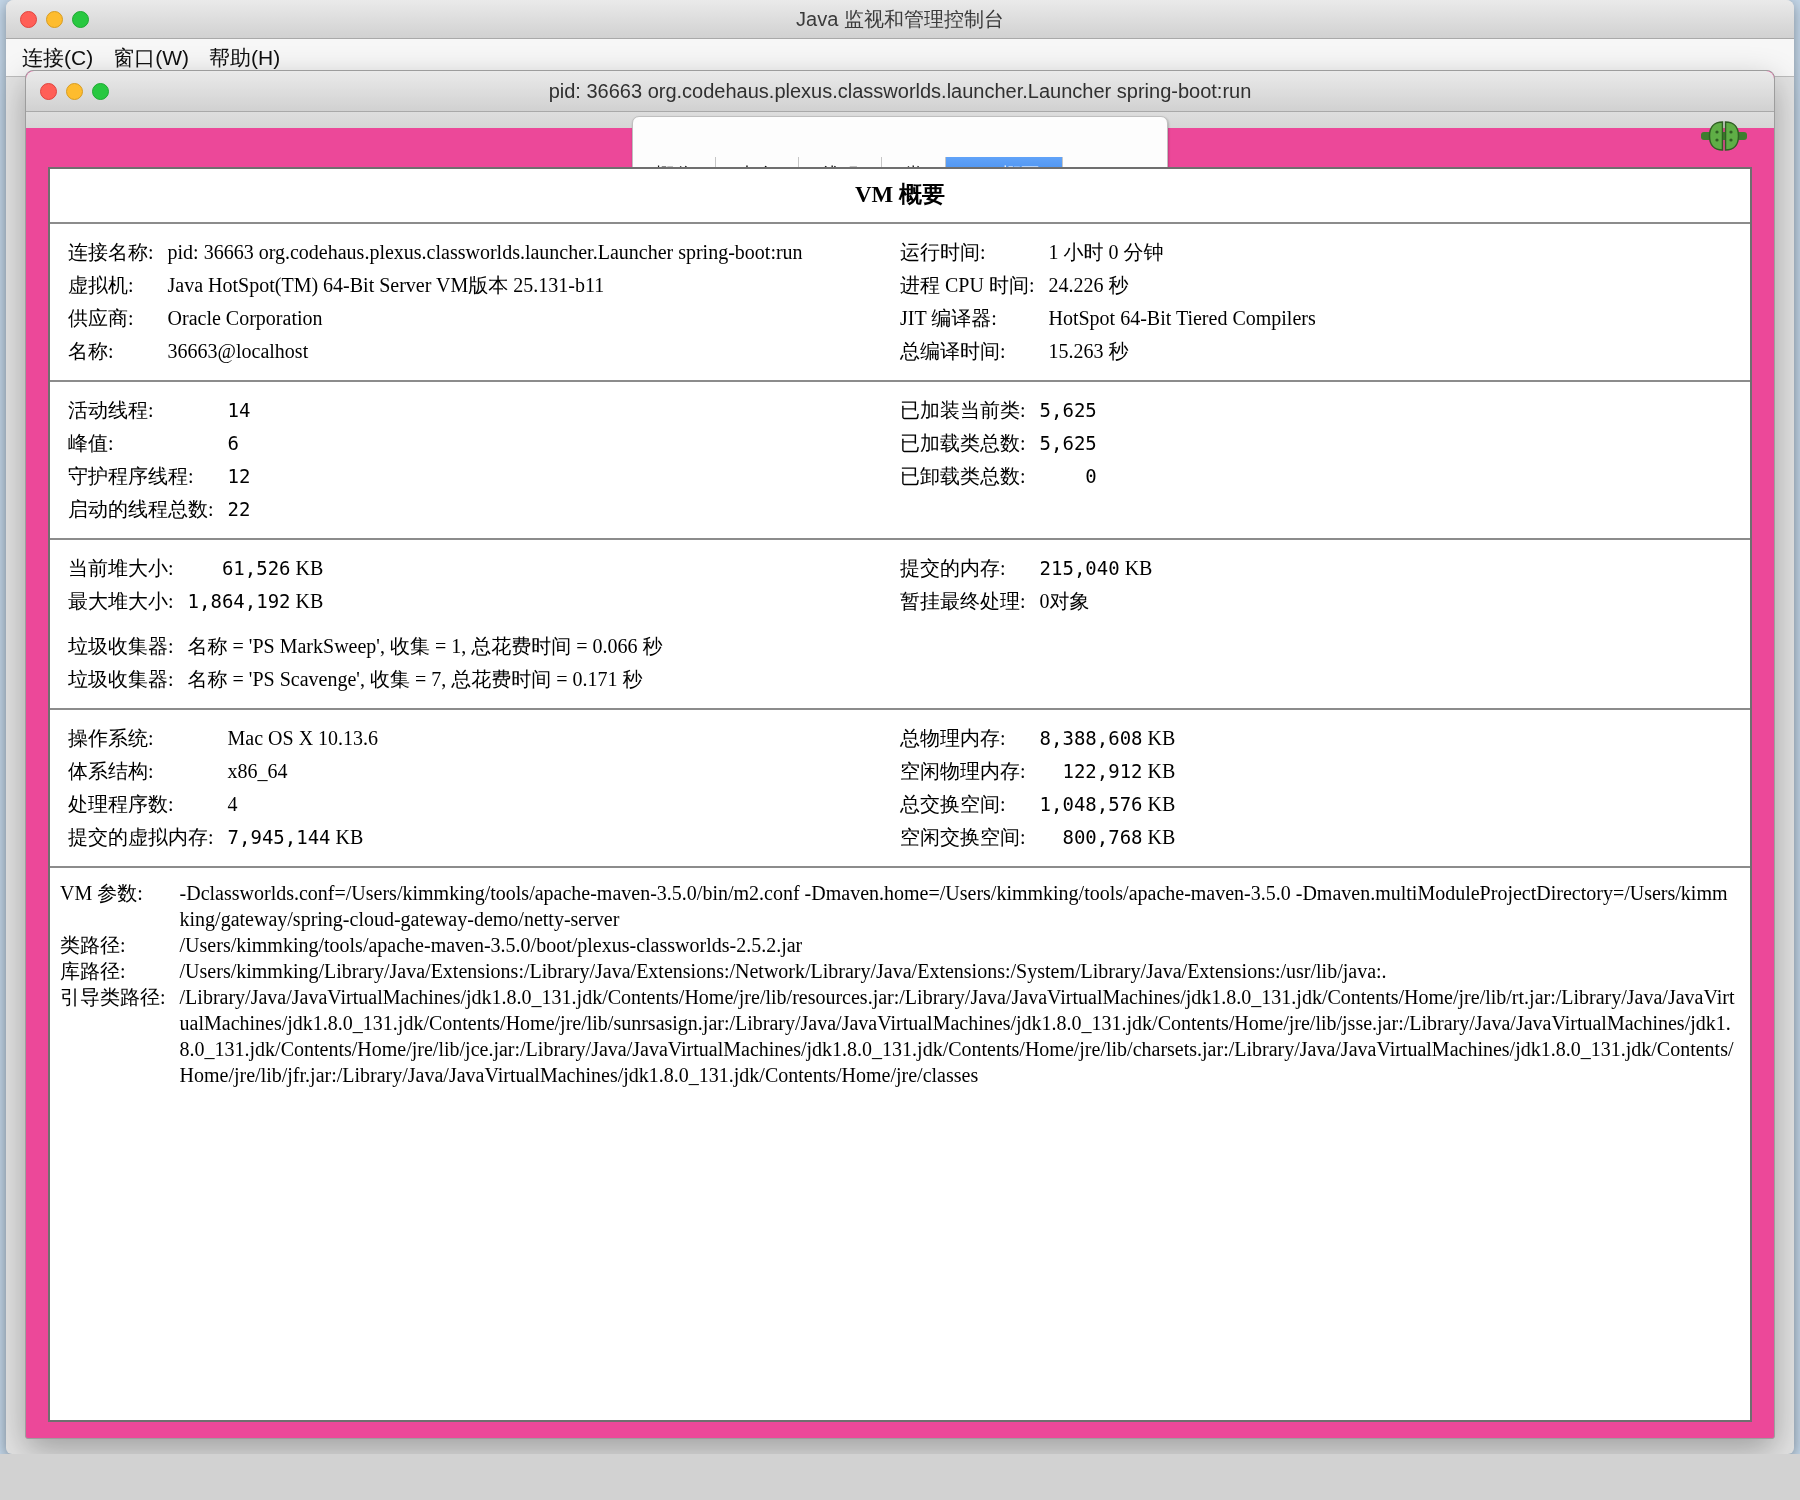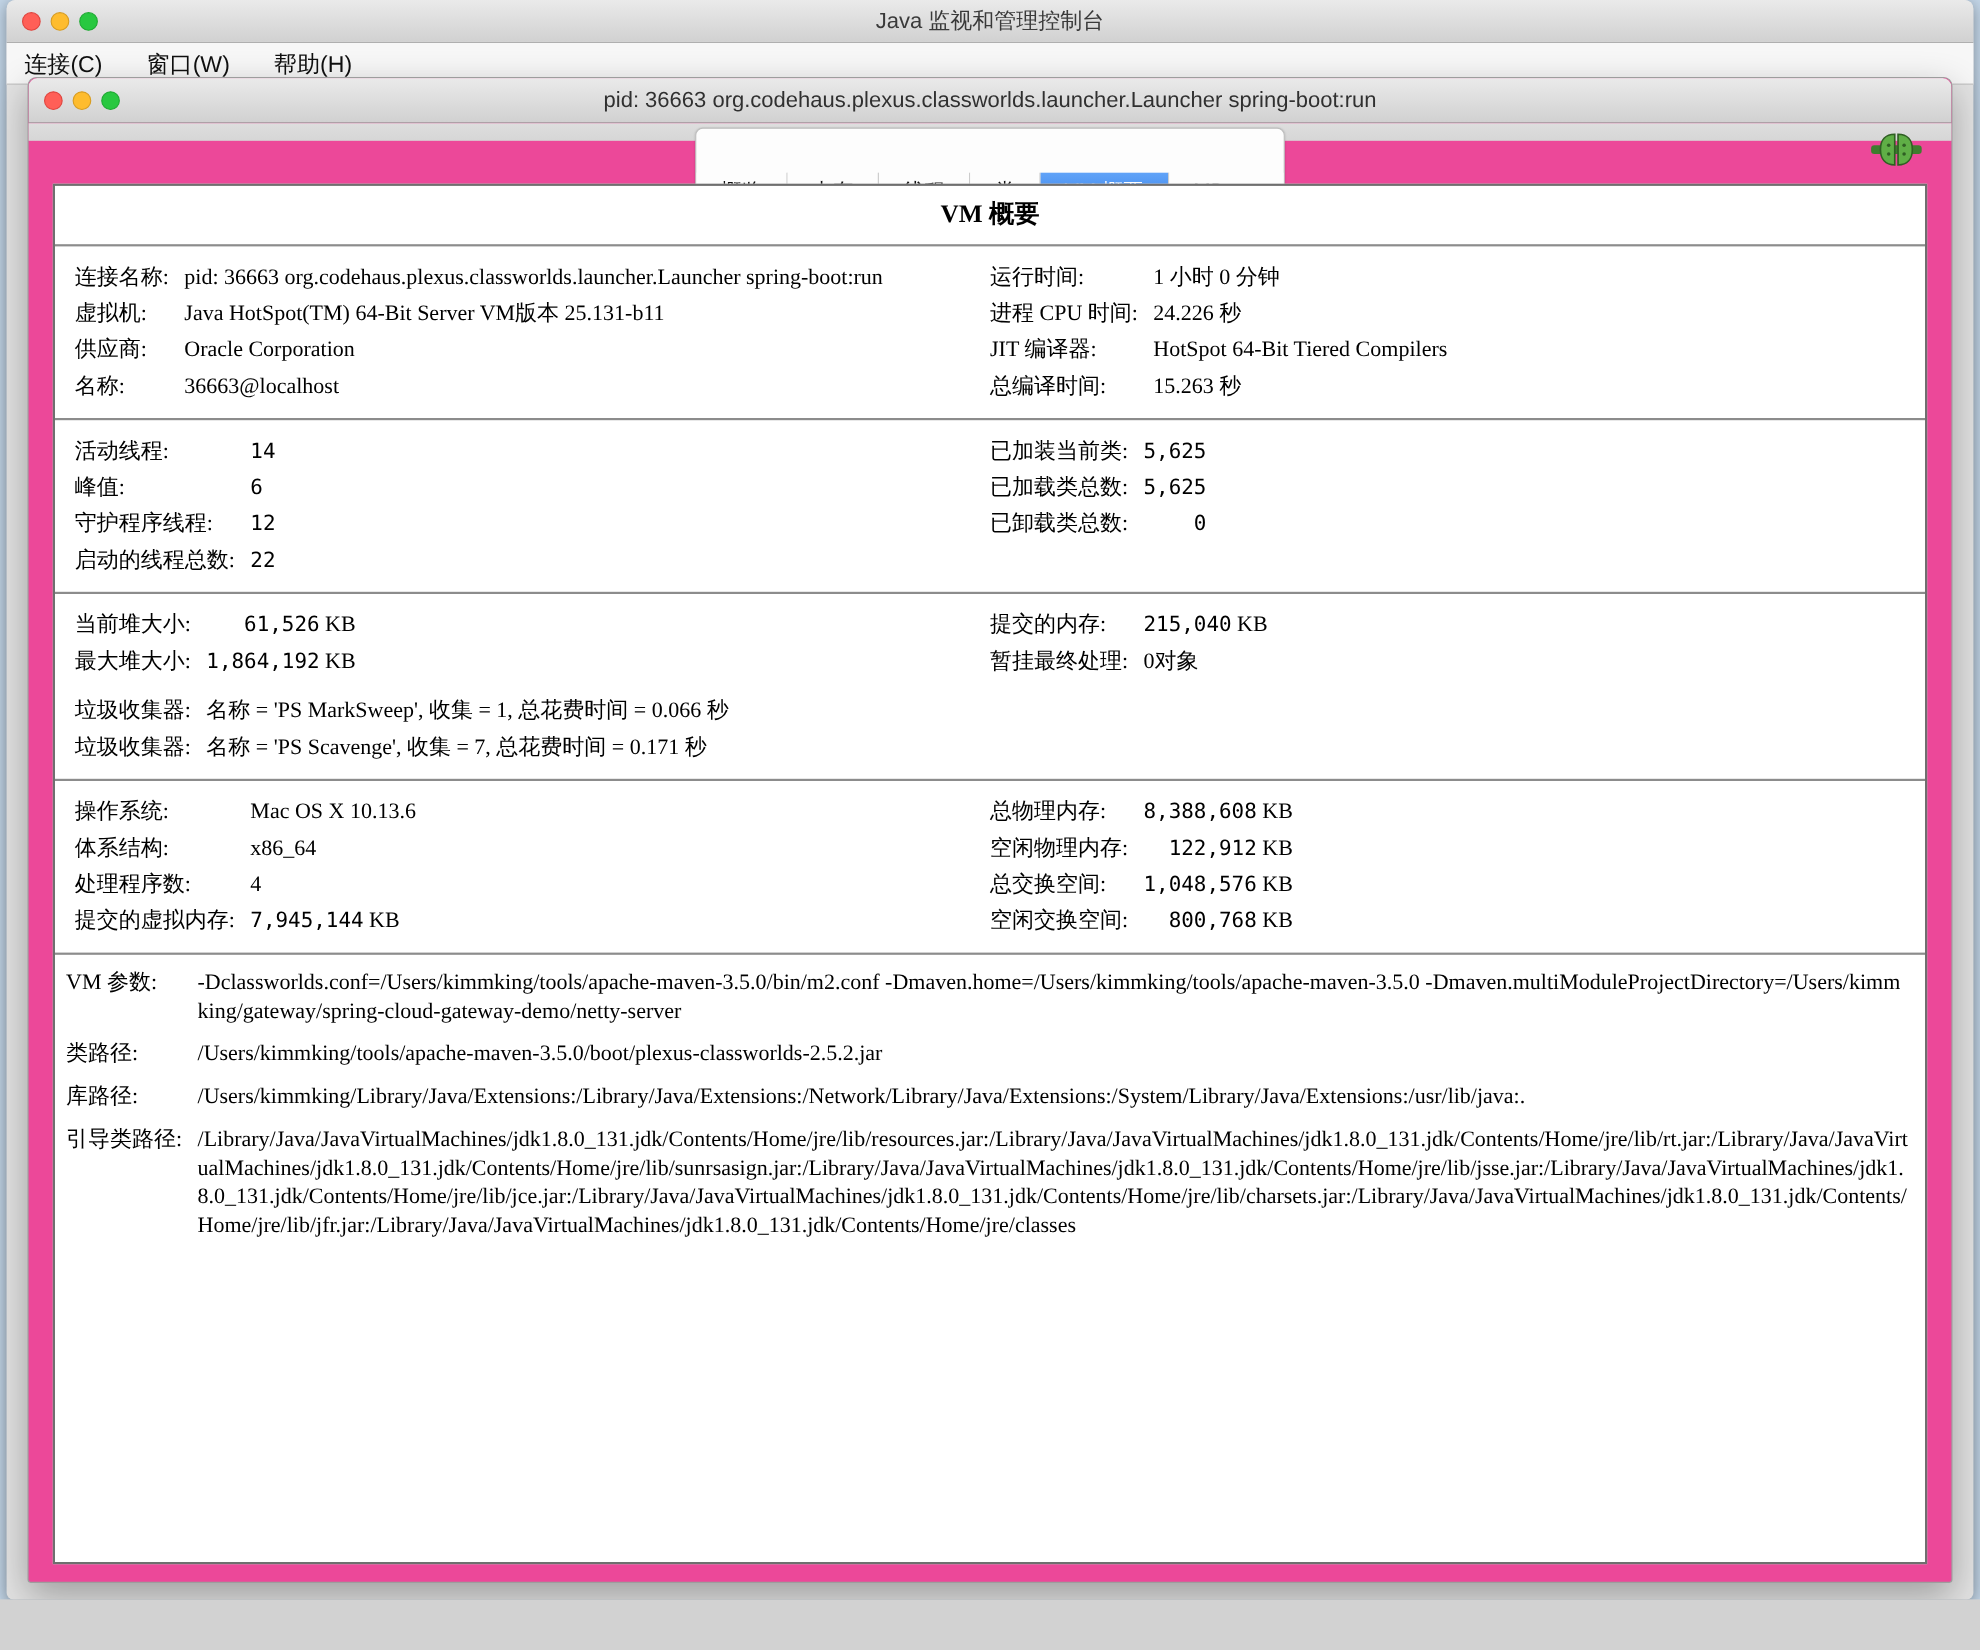--- a/index.html
+++ b/index.html
@@ -26,21 +26,21 @@
     position:absolute; left:0; right:0; top:0; line-height:38px;
     text-align:center; font-size:20px; color:#3a3a3a;
   }
   .lights { position:absolute; left:14px; top:11px; display:flex; gap:9px; }
   .light { width:17px; height:17px; border-radius:50%; box-sizing:border-box; }
   .light.red    { background:#ff5f57; border:1px solid #e0443e; }
   .light.yellow { background:#febc2e; border:1px solid #d89c20; }
   .light.green  { background:#28c840; border:1px solid #1eaa32; }
   .menubar {
     height:37px; background:#f7f7f7; border-bottom:1px solid #bcbcbc;
-    display:flex; align-items:center; padding-left:16px; gap:40px;
+    display:flex; align-items:center; padding-left:16px; gap:20px;
     font-size:21px; color:#101010;
   }
   .menu-item { cursor:default; }
   
   .inner-window {
     position:absolute; left:19px; top:70px; width:1750px; height:1369px;
     background:#ec4899; border:1px solid #9d9d9d; box-sizing:border-box;
     border-radius:8px 8px 3px 3px; box-shadow:0 12px 34px rgba(0,0,0,.30);
   }
   .inner-window .titlebar { height:40px; }
@@ -80,21 +80,21 @@
   .half.left { padding-left:8px; }
   .kv {
     display:grid; grid-template-columns:max-content 1fr;
     column-gap:14px; font-size:20px; align-items:baseline;
   }
   .kv .lbl { font-weight:normal; text-align:left; line-height:33px; white-space:nowrap; }
   .kv .val { line-height:33px; white-space:nowrap; }
   .num { font-family:"DejaVu Sans Mono", monospace; font-size:19px; white-space:pre; }
   .gap { grid-column:1 / 3; height:12px; }
   
-  .kv.wide { row-gap:13px; }
+  .kv.wide { }
   .kv.wide .lbl { line-height:26px; align-self:start; }
   .kv.wide .val {
     line-height:26px; white-space:normal; word-break:break-all;
     max-width:1555px; align-self:start;
   }
 </style>
 </head>
 <body>
 
 <div class="outer-window">

